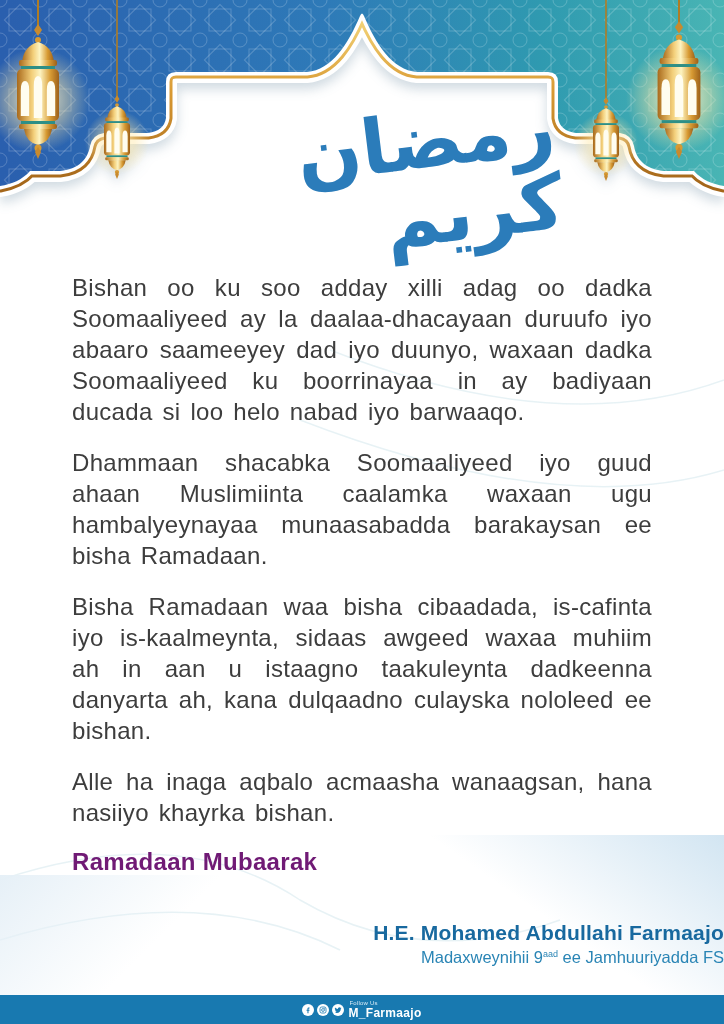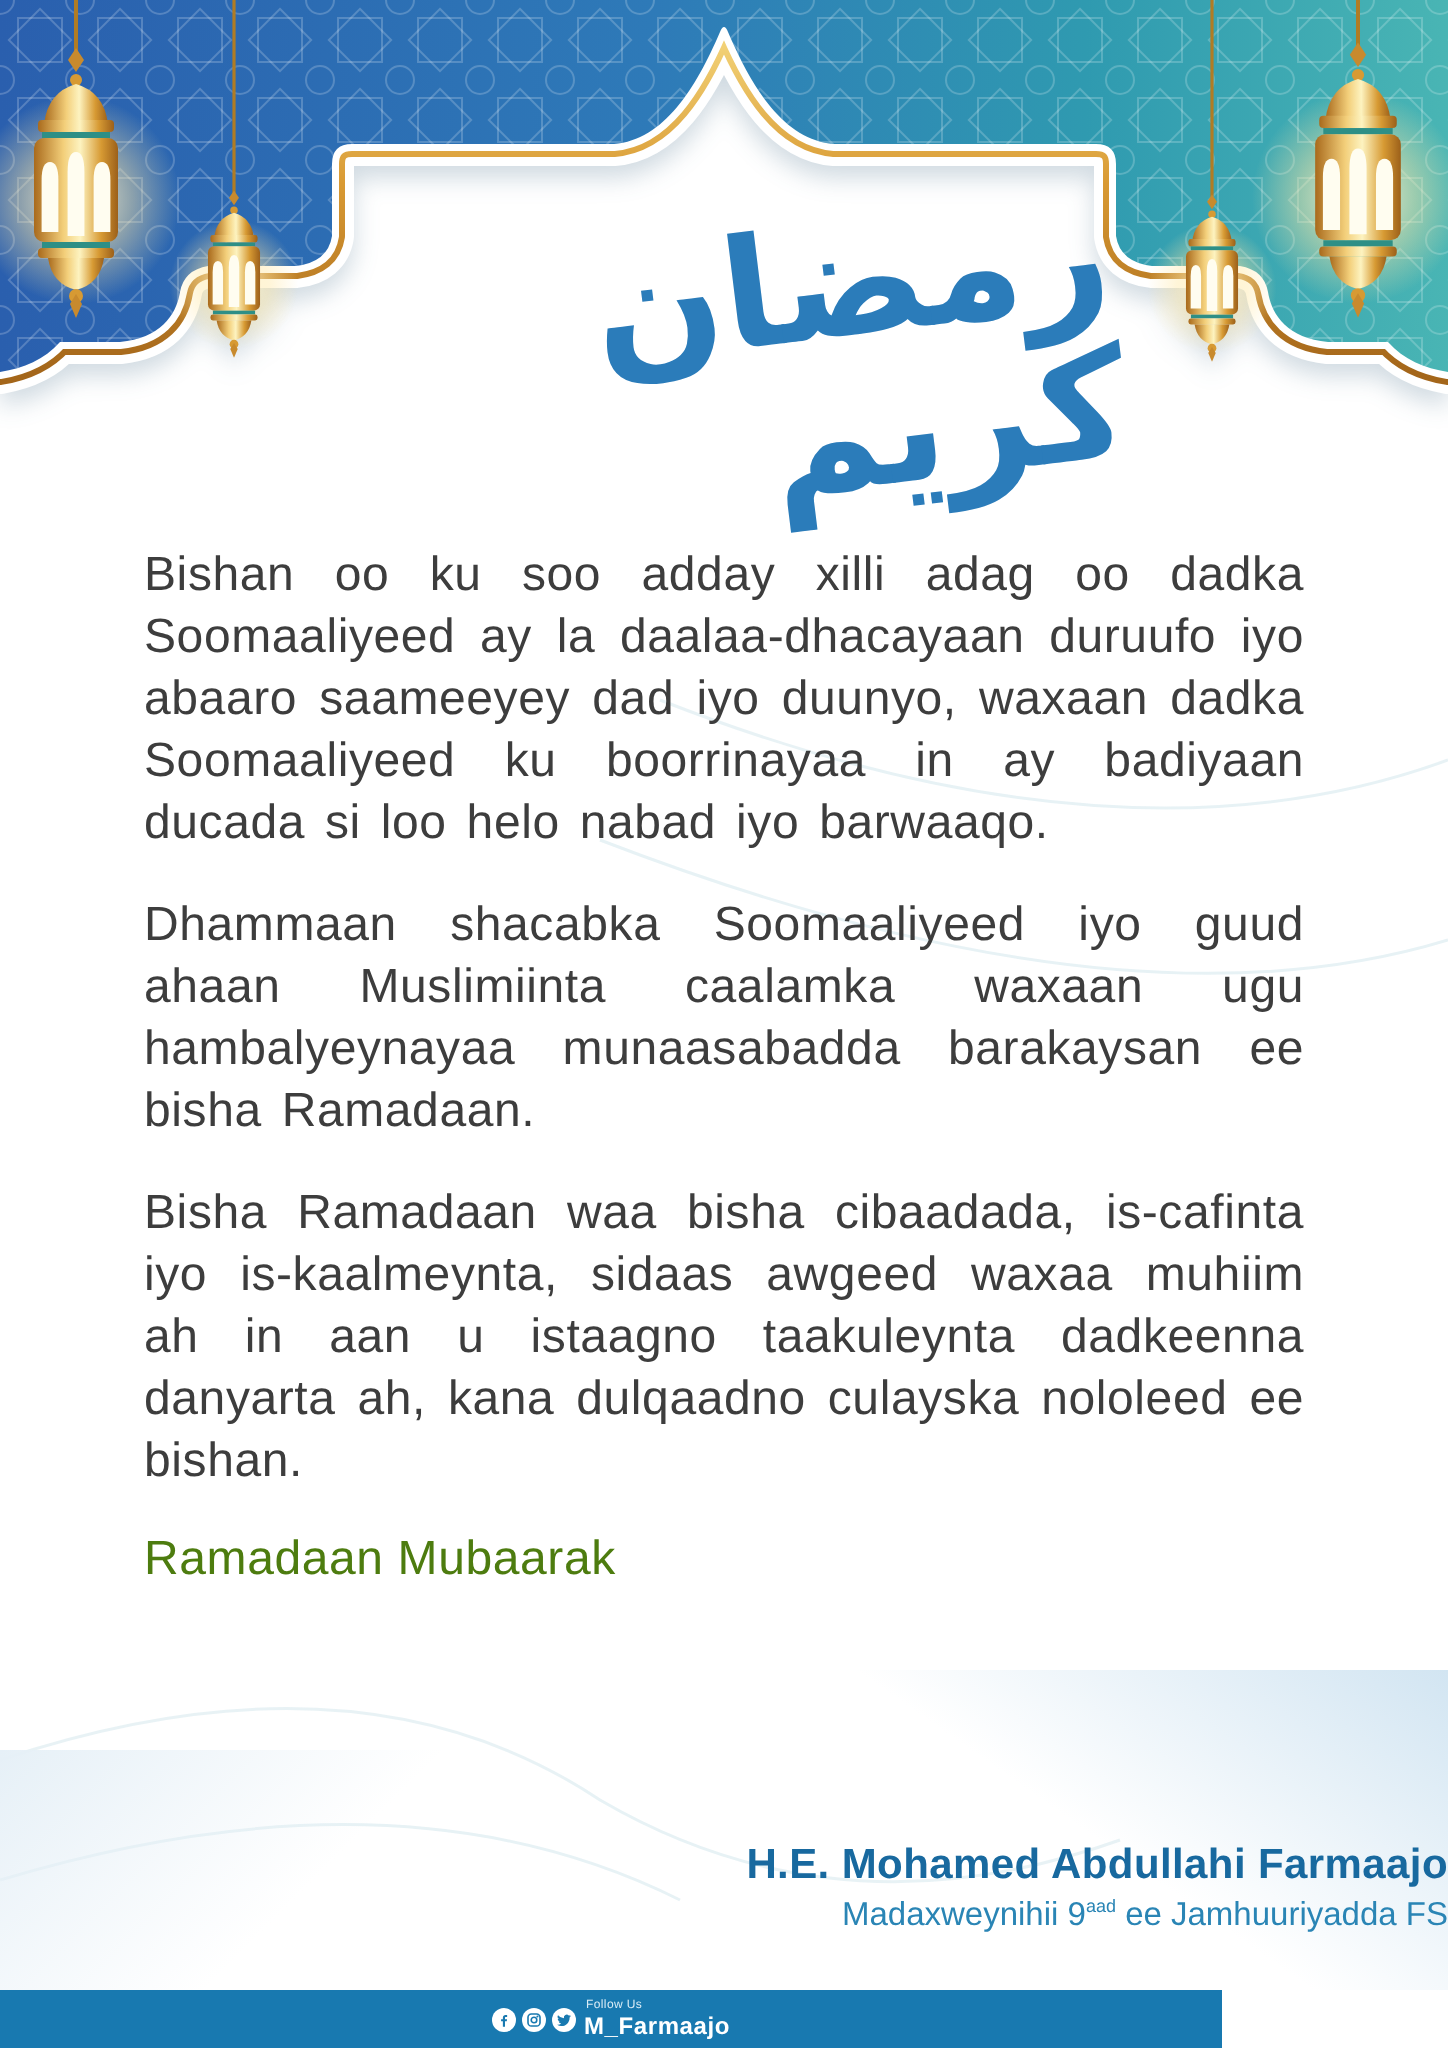--- a/index.html
+++ b/index.html
@@ -40,39 +40,39 @@
     color:#3d3d3d;
   }
   .content p{
     margin:0 0 20px 0;
     font-size:24px; line-height:31px;
     text-align:justify;
     letter-spacing:.3px; word-spacing:3px;
   }
   .closing{
     margin-top:10px;
-    font-size:24px; font-weight:normal; color:#4d7c0f;
+    font-size:24px; font-weight:bold; color:#701a75;
     letter-spacing:.3px;
   }
   
   .signature{
     position:absolute; top:920px; left:0; width:724px;
     text-align:right; line-height:1.2;
   }
   .sig-name{
     font-size:21px; font-weight:bold; color:#18699f; letter-spacing:.2px;
     margin:0 0 3px 0;
   }
   .sig-role{
     font-size:16.5px; color:#2a85b5; font-weight:400; margin:0;
   }
   .sig-role sup{font-size:9px; vertical-align:super;}
   
   .footer{
-    position:absolute; left:0; bottom:0; width:611px; height:29px;
+    position:absolute; left:0; bottom:0; width:724px; height:29px;
     background:#1879b0;
     display:flex; align-items:center; justify-content:center;
   }
   .social-icons{display:flex; gap:3px; align-items:center;}
   .icon-circle{
     width:12px; height:12px; border-radius:50%;
     background:#ffffff; color:#1879b0;
     display:flex; align-items:center; justify-content:center;
     overflow:hidden;
   }
@@ -179,20 +179,21 @@
       <path d="M 0 680 Q 200 620 340 690"></path>
     </g>
   </svg>
   <div class="wash-br"></div>
   <div class="wash-bl"></div>
 
   <div class="content">
     <p>Bishan oo ku soo adday xilli adag oo dadka Soomaaliyeed ay la daalaa-dhacayaan duruufo iyo abaaro saameeyey dad iyo duunyo, waxaan dadka Soomaaliyeed ku boorrinayaa in ay badiyaan ducada si loo helo nabad iyo barwaaqo.</p>
     <p>Dhammaan shacabka Soomaaliyeed iyo guud ahaan Muslimiinta caalamka waxaan ugu hambalyeynayaa munaasabadda barakaysan ee bisha Ramadaan.</p>
     <p>Bisha Ramadaan waa bisha cibaadada, is-cafinta iyo is-kaalmeynta, sidaas awgeed waxaa muhiim ah in aan u istaagno taakuleynta dadkeenna danyarta ah, kana dulqaadno culayska nololeed ee bishan.</p>
+    <p>Alle ha inaga aqbalo acmaasha wanaagsan, hana nasiiyo khayrka bishan.</p>
     <div class="closing">Ramadaan Mubaarak</div>
   </div>
 
   <div class="signature">
     <p class="sig-name">H.E. Mohamed Abdullahi Farmaajo</p>
     <p class="sig-role"><span>Madaxweynihii 9</span><sup>aad</sup><span> ee Jamhuuriyadda FS</span></p>
   </div>
 
   <div class="footer">
     <div class="social-icons">

